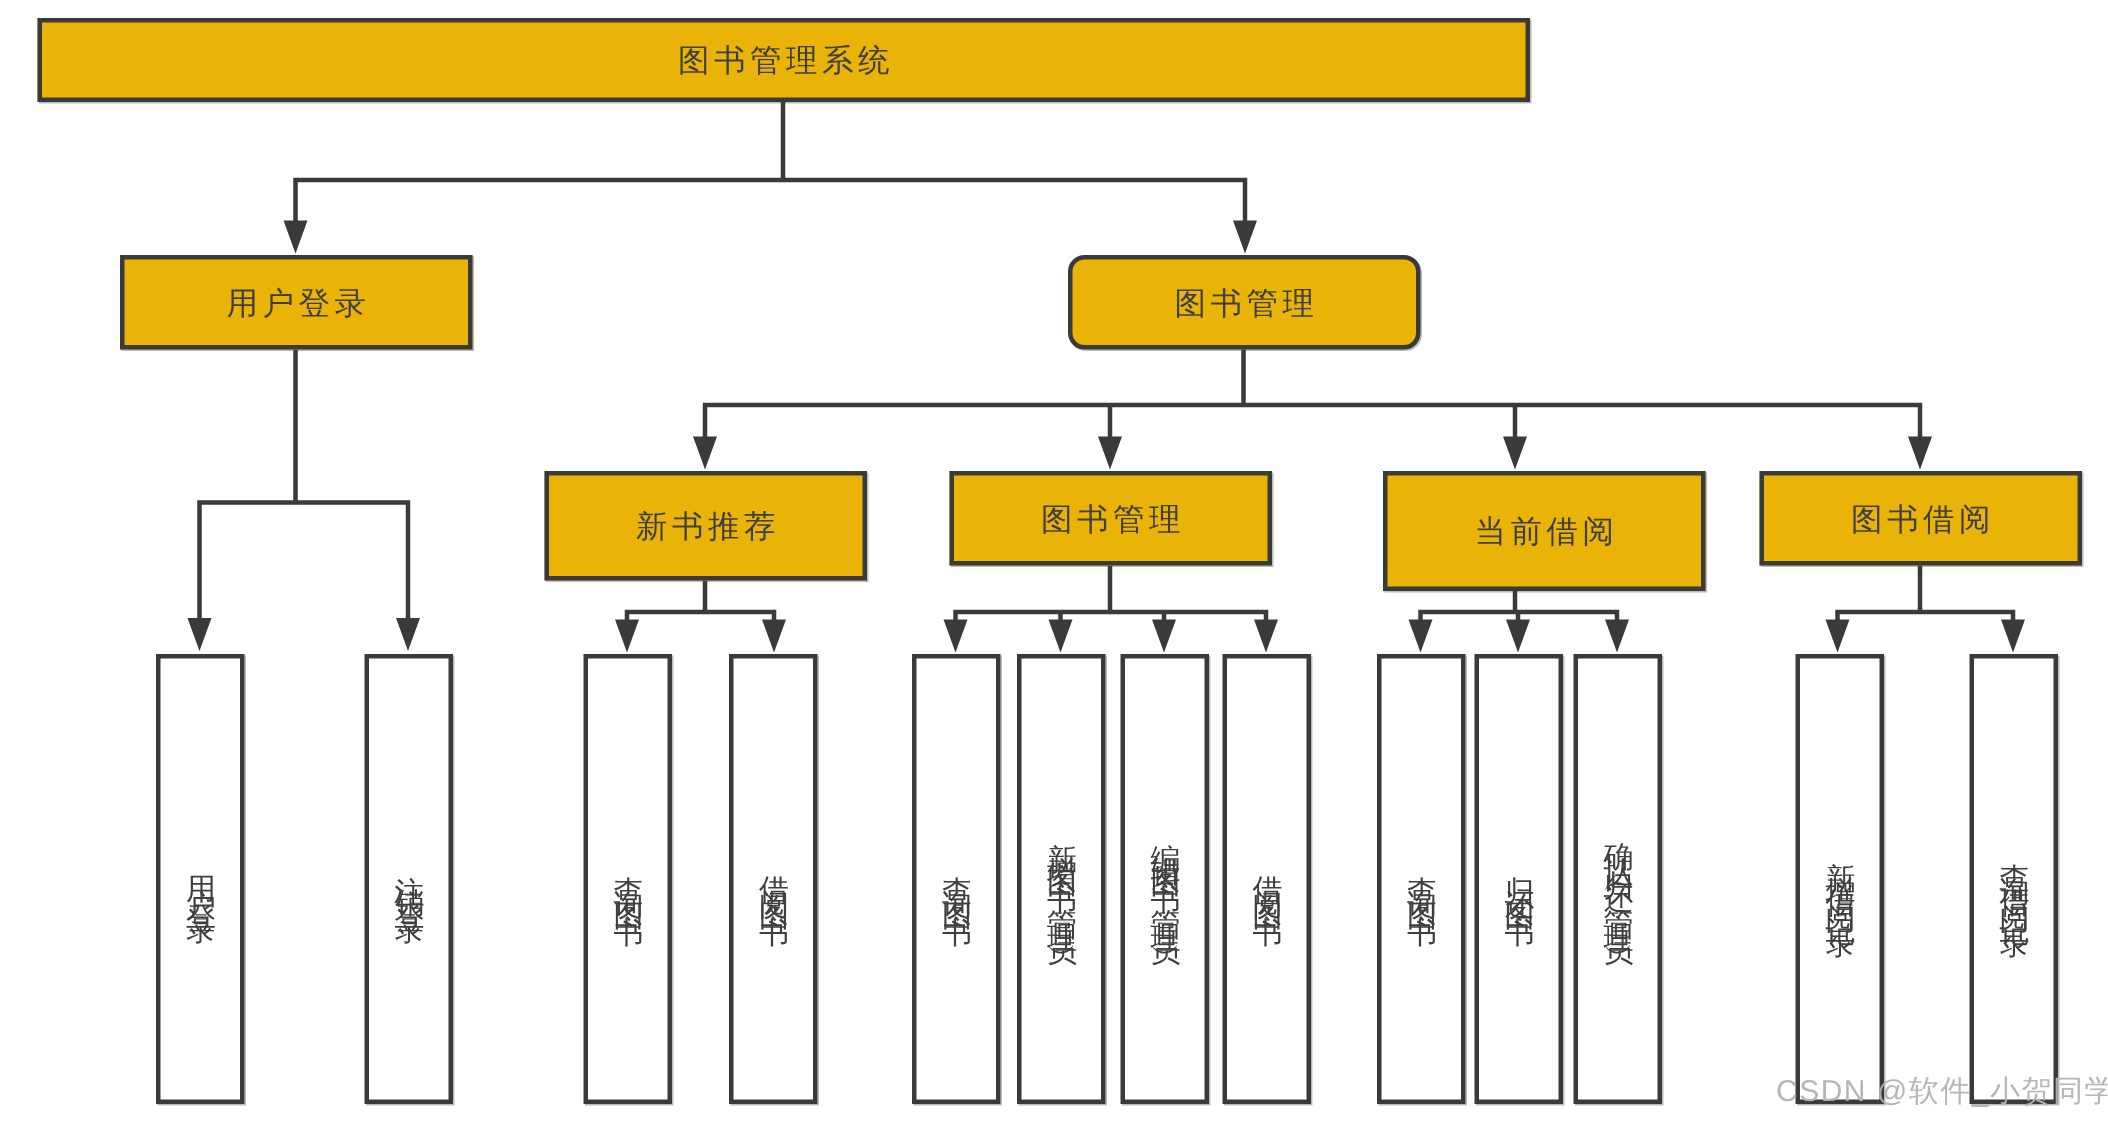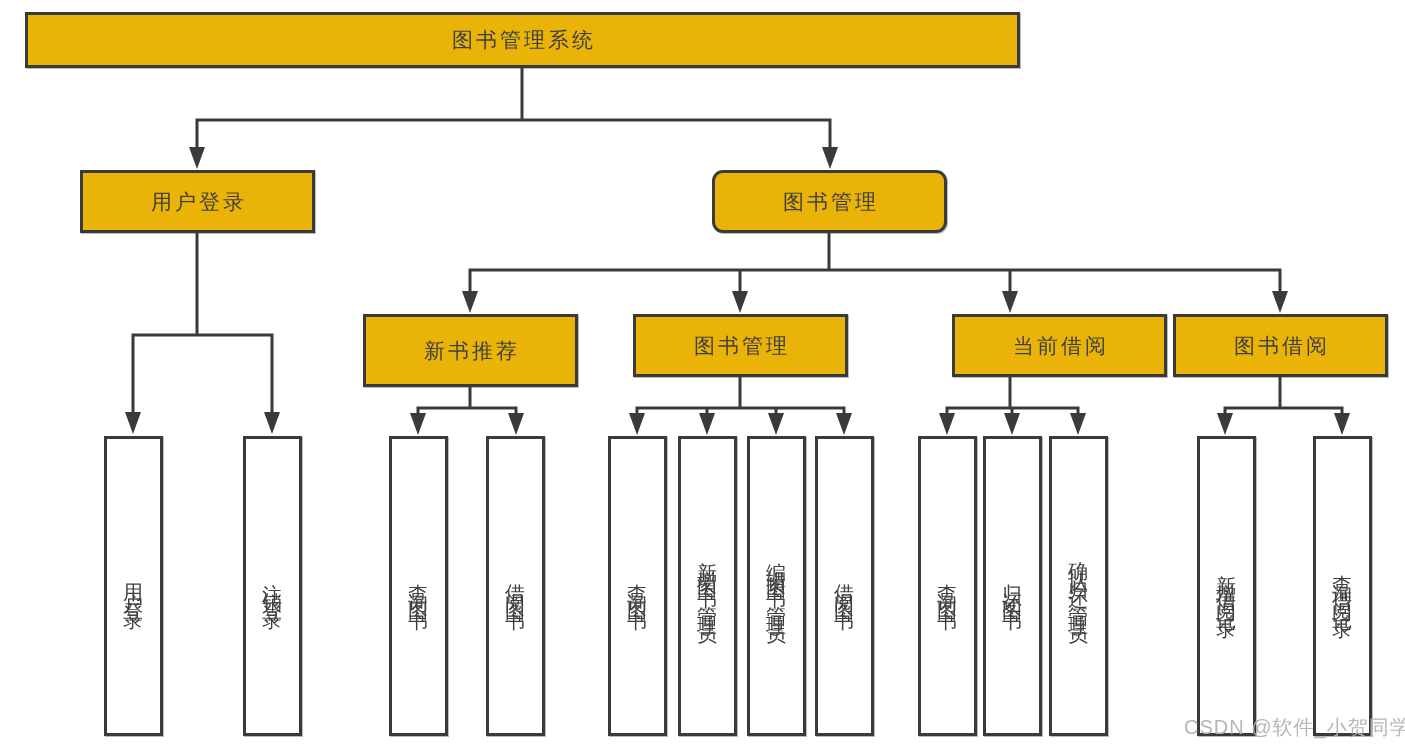--- a/index.html
+++ b/index.html
@@ -105,21 +105,21 @@
   </g>
 </svg>
 
 <div class="hbox" style="left:25px; top:12px; width:995px; height:56px;">图书管理系统</div>
 
 <div class="hbox" style="left:80px; top:170px; width:235px; height:63px;">用户登录</div>
 <div class="hbox" style="left:712px; top:170px; width:235px; height:63px;border-radius:11px;">图书管理</div>
 
 <div class="hbox" style="left:363px; top:314px; width:215px; height:73px;">新书推荐</div>
 <div class="hbox" style="left:633px; top:314px; width:215px; height:63px;">图书管理</div>
-<div class="hbox" style="left:952px; top:314px; width:215px; height:63px;text-align:right;">当前借阅</div>
+<div class="hbox" style="left:922px; top:314px; width:215px; height:80px;text-align:right;">当前借阅</div>
 <div class="hbox" style="left:1173px; top:314px; width:215px; height:63px;">图书借阅</div>
 
 <div class="vbox" style="left:104px;">
   <span>用户登录</span>
 </div>
 <div class="vbox" style="left:243px;">
   <span>注销登录</span>
 </div>
 
 <div class="vbox" style="left:389px;">

